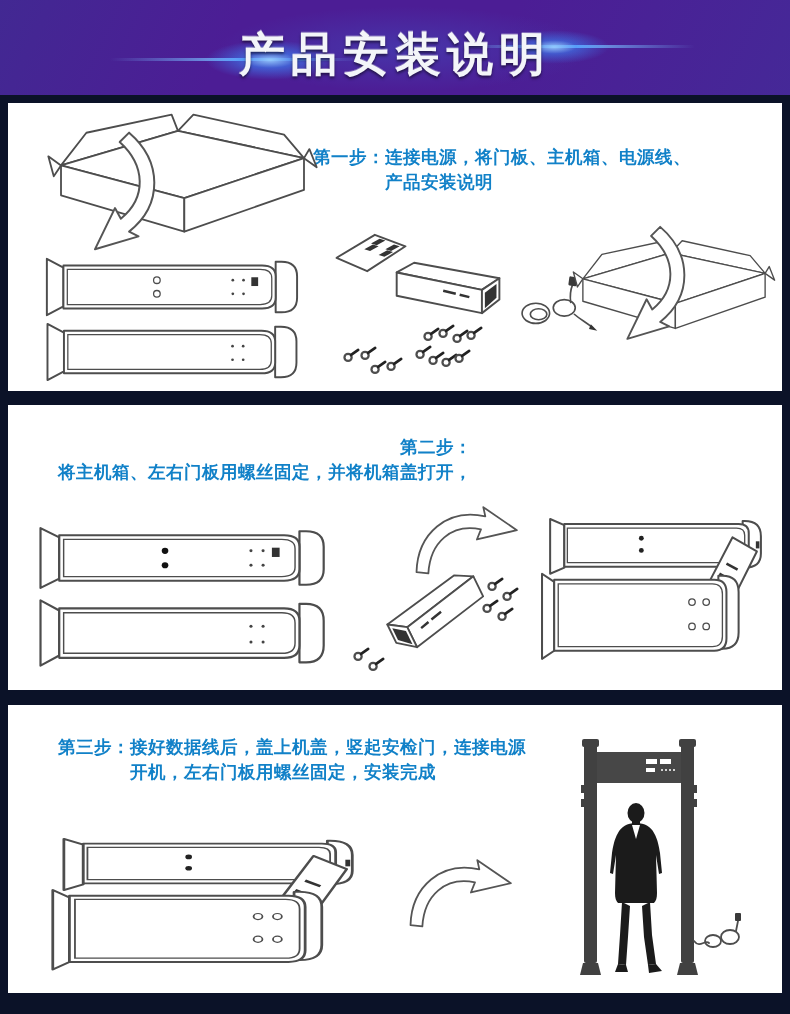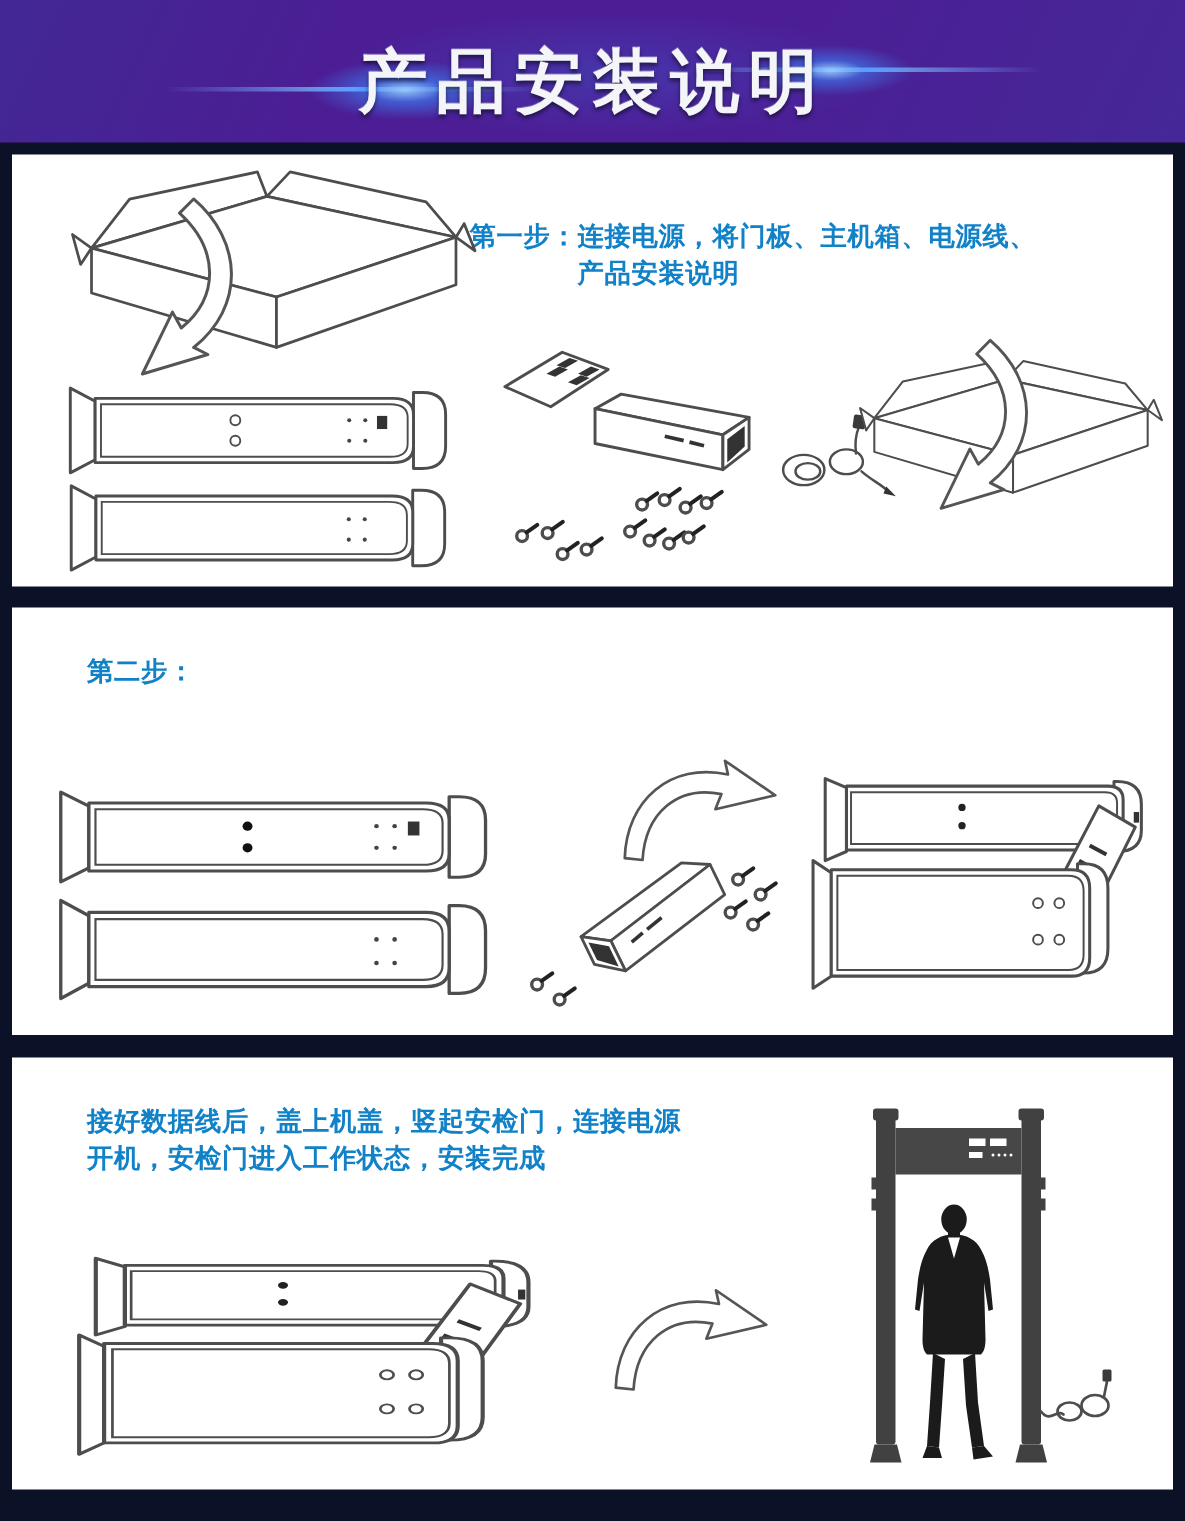--- a/index.html
+++ b/index.html
@@ -261,21 +261,21 @@
       </svg>
     <svg class="ill" style="left:582px;top:142px;width:120px;height:95px;transform:rotate(135deg)" viewBox="0 0 150 110">
         <use href="#g-arrow"></use>
       </svg>
   </section>
 
   <section class="panel panel-2">
     <div class="step s2">
       <span class="lbl">第二步：</span>
       <span class="txt">
-        <br>
+        <span>将主机箱、左右门板用螺丝固定，并将机箱盖打开，</span><br>
       </span>
     </div>
 
     <svg class="ill" style="left:27px;top:120px;width:292px;height:66px" viewBox="0 0 265 64" preserveAspectRatio="none">
       <use href="#g-doorbar"></use>
       <circle cx="118" cy="25" r="3" fill="#111"></circle>
         <circle cx="118" cy="39" r="3" fill="#111"></circle>
       <circle cx="196" cy="25" r="1.4" fill="#444"></circle>
         <circle cx="207" cy="25" r="1.4" fill="#444"></circle>
       <circle cx="196" cy="39" r="1.4" fill="#444"></circle>
@@ -317,23 +317,24 @@
         <use href="#g-arrow"></use>
       </svg>
 
     <svg class="ill" style="left:532px;top:112px;width:228px;height:152px" viewBox="0 0 225 150">
         <use href="#g-assembled"></use>
       </svg>
   </section>
 
   <section class="panel panel-3">
     <div class="step s3">
+      <span class="lbl">第三步：</span>
       <span class="txt">
         <span>接好数据线后，盖上机盖，竖起安检门，连接电源</span><br>
-        <span>开机，安检门进入工作状态，安装完成</span>
+        <span>开机，左右门板用螺丝固定，安装完成</span>
       </span>
     </div>
 
     <svg class="ill" style="left:42px;top:132px;width:312px;height:142px" viewBox="0 0 225 150" preserveAspectRatio="none">
         <use href="#g-assembled"></use>
       </svg>
 
     <svg class="ill" style="left:386px;top:148px;width:140px;height:82px;transform:rotate(6deg)" viewBox="0 0 150 110">
         <use href="#g-arrow"></use>
       </svg>

